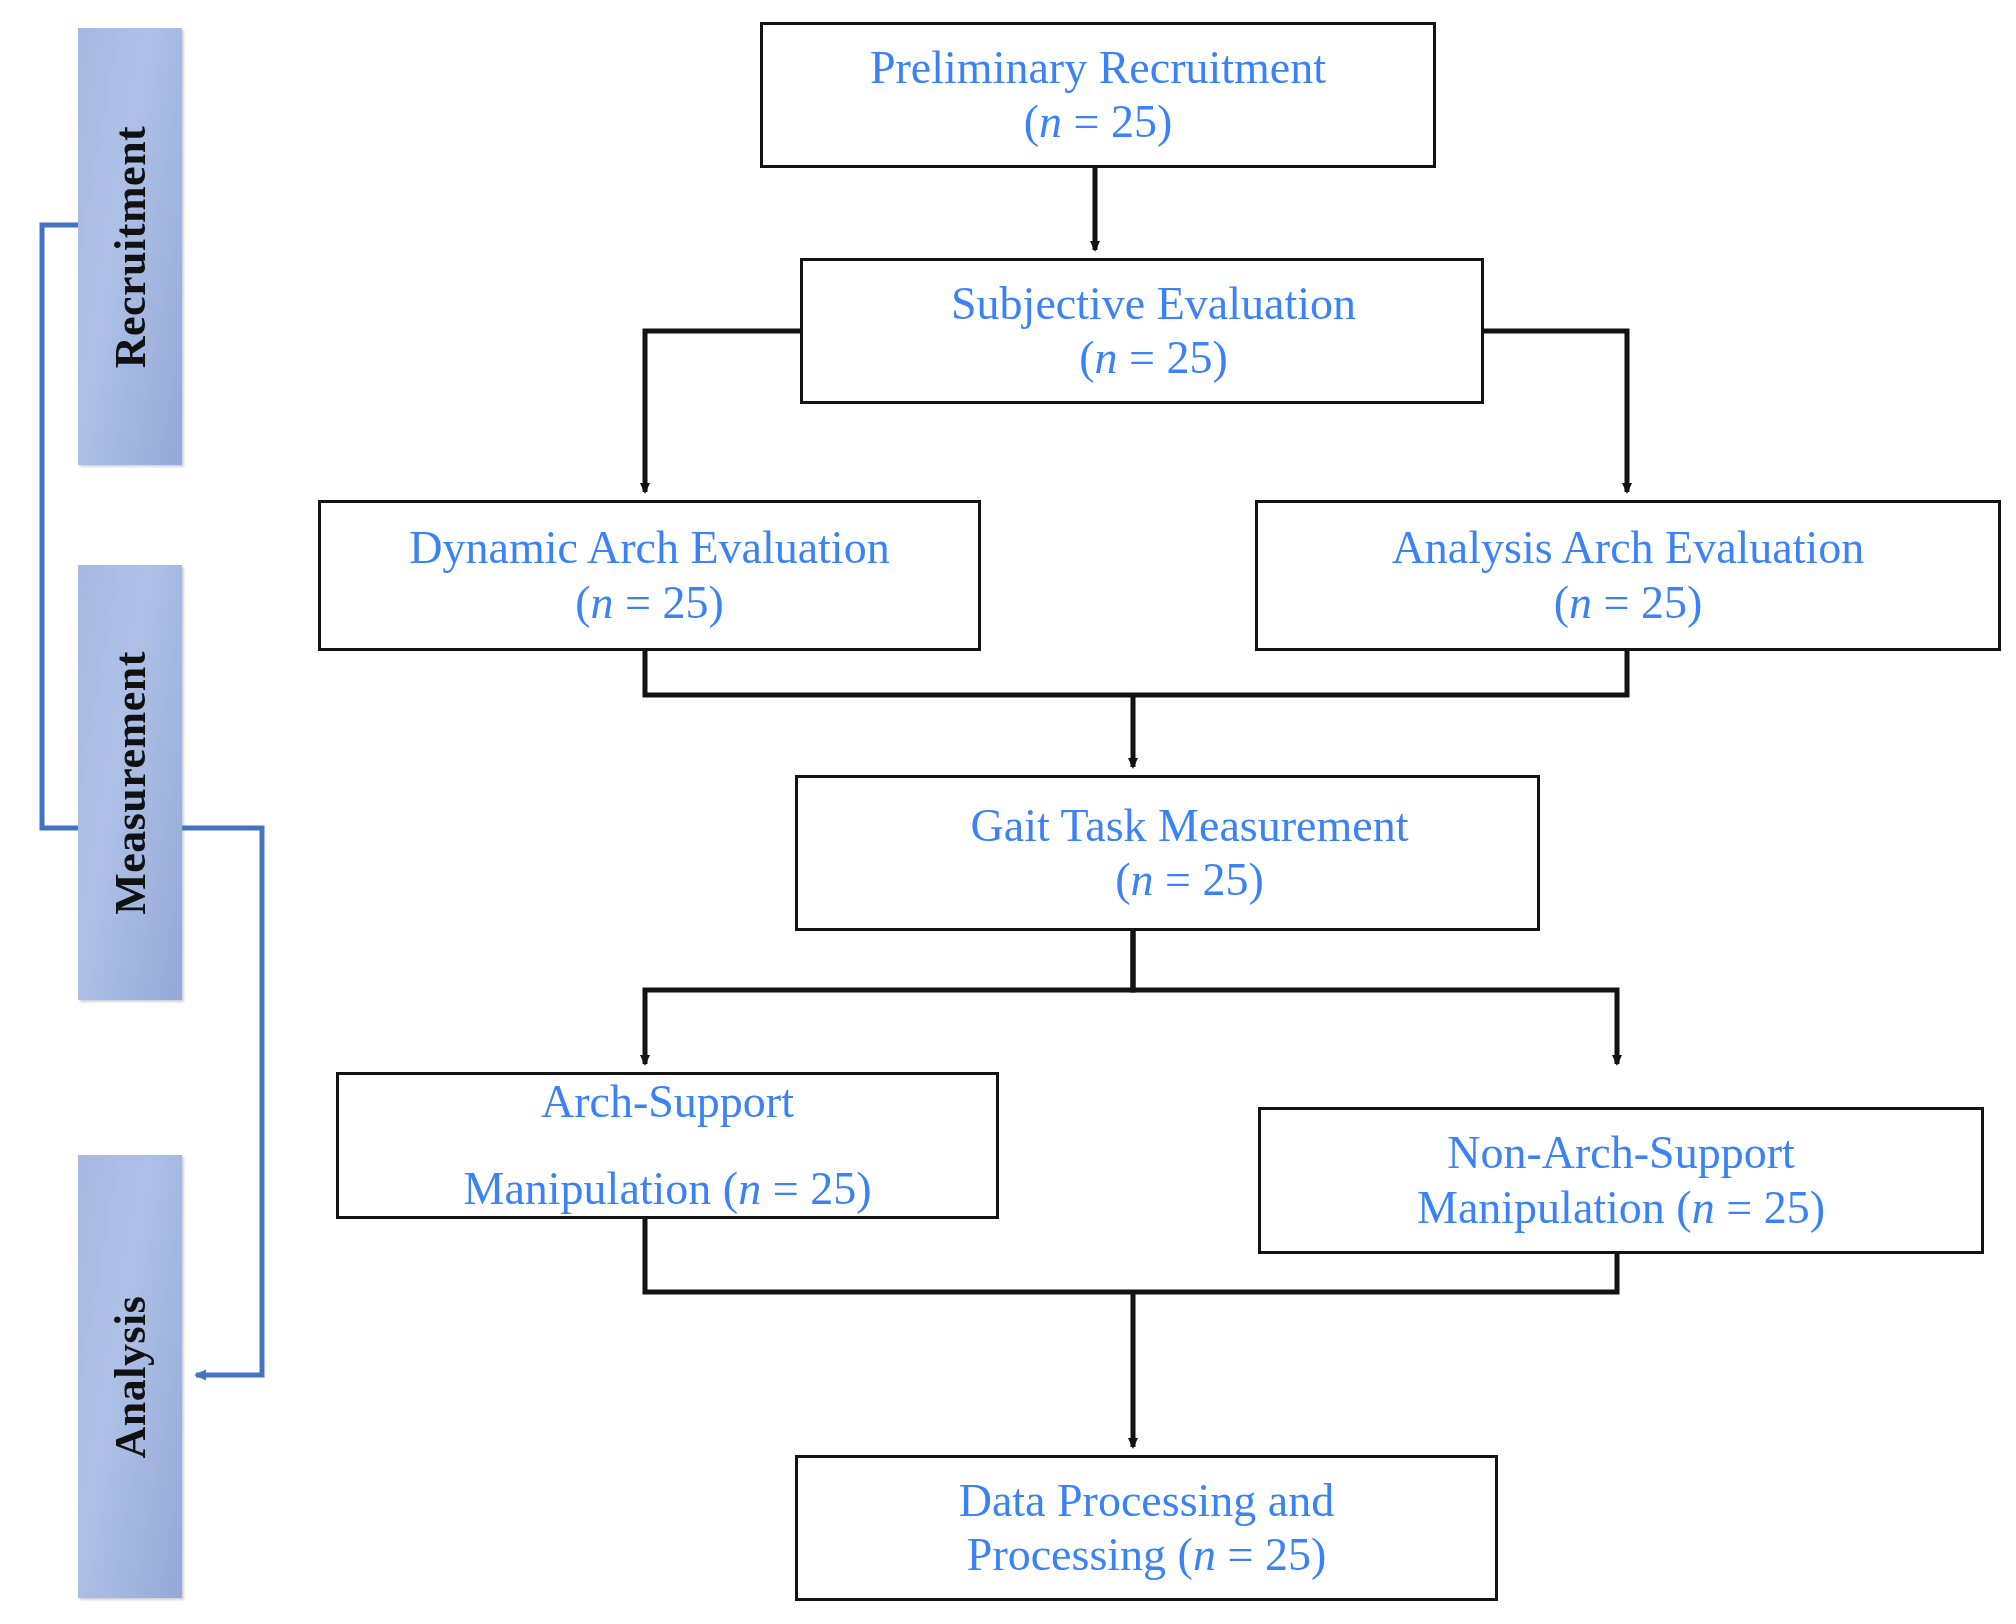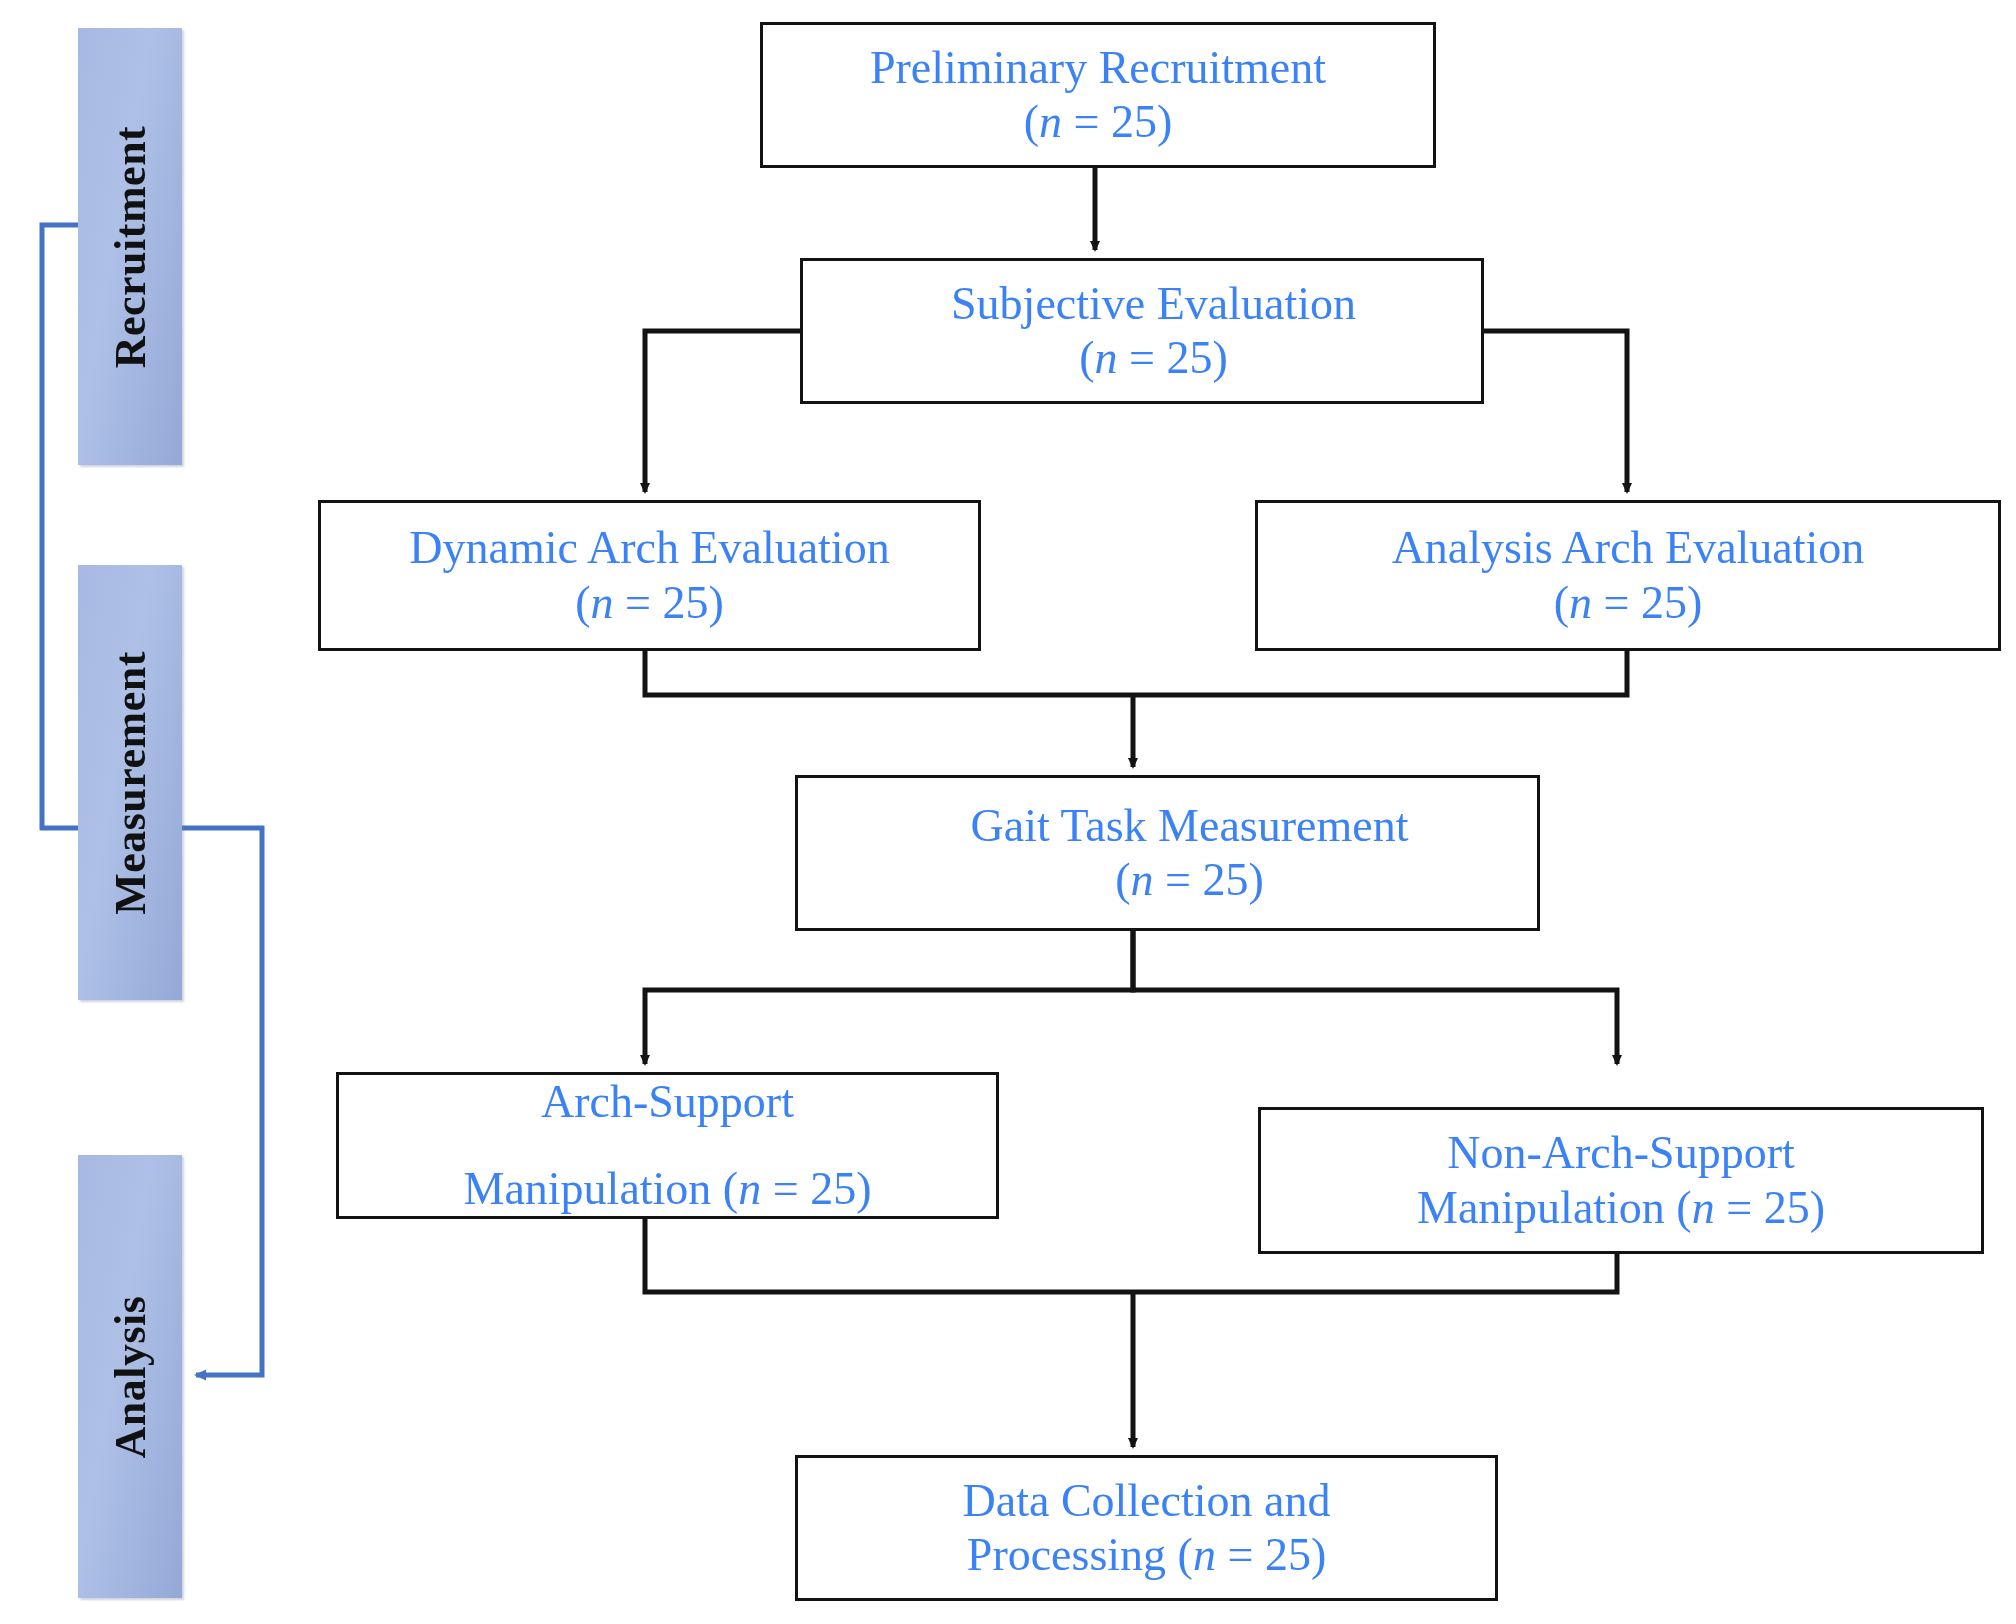--- a/index.html
+++ b/index.html
@@ -130,17 +130,17 @@
     <span class="l1">Arch-Support</span>
     <span class="l2"><span>Manipulation (</span><span class="it">n</span><span> = 25)</span></span>
   </div>
 
   <div class="node" id="node-nonarch">
     <span class="l1">Non-Arch-Support</span>
     <span class="l2"><span>Manipulation (</span><span class="it">n</span><span> = 25)</span></span>
   </div>
 
   <div class="node" id="node-data">
-    <span class="l1">Data Collection and</span>
+    <span class="l1">Data Processing and</span>
     <span class="l2"><span>Processing (</span><span class="it">n</span><span> = 25)</span></span>
   </div>
 
 </div>
 
 </body></html>

